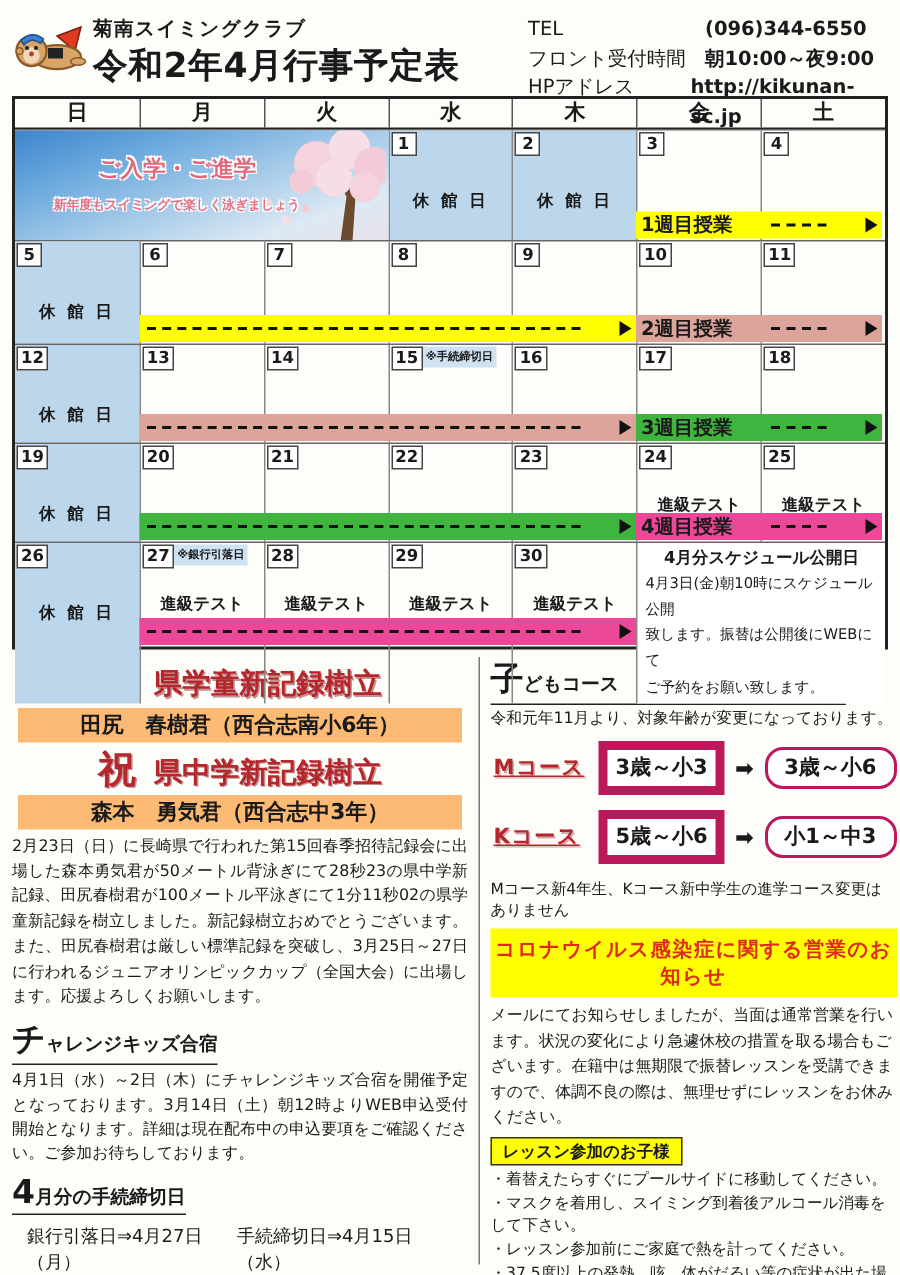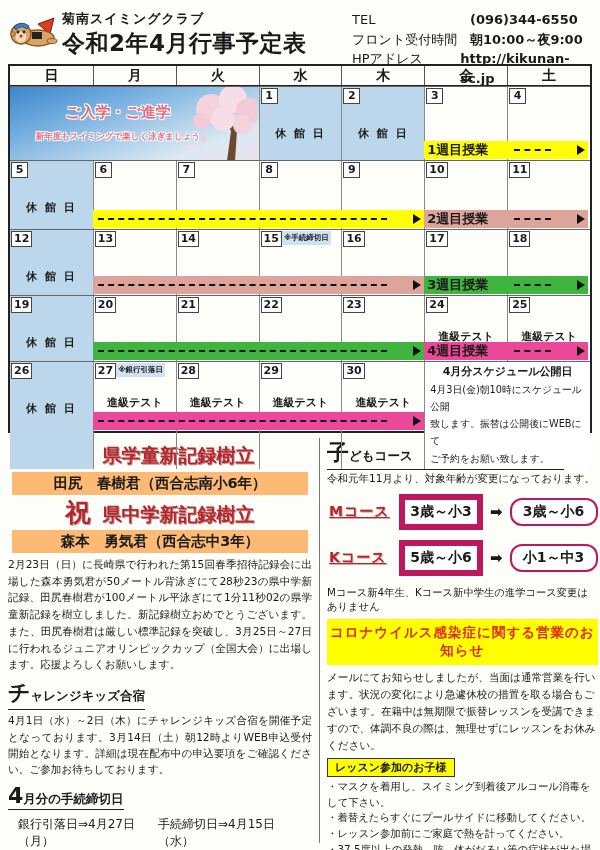--- a/index.html
+++ b/index.html
@@ -421,21 +421,21 @@
         <span class="course-box">5歳～小6</span>
         <span class="course-arrow">➡</span>
         <span class="course-box to">小1～中3</span>
       </div>
       <div class="course-note">Mコース新4年生、Kコース新中学生の進学コース変更はありません</div>
 
       <div class="corona-banner">コロナウイルス感染症に関する営業のお知らせ</div>
       <div class="corona-body">メールにてお知らせしましたが、当面は通常営業を行います。状況の変化により急遽休校の措置を取る場合もございます。在籍中は無期限で振替レッスンを受講できますので、体調不良の際は、無理せずにレッスンをお休みください。</div>
 
       <div><span class="tag-label">レッスン参加のお子様</span></div>
+      <div class="bullet">・着替えたらすぐにプールサイドに移動してください。</div>
       <div class="bullet">・マスクを着用し、スイミング到着後アルコール消毒をして下さい。</div>
-      <div class="bullet">・着替えたらすぐにプールサイドに移動してください。</div>
       <div class="bullet">・レッスン参加前にご家庭で熱を計ってください。</div>
       <div class="bullet">・37.5度以上の発熱、咳、体がだるい等の症状が出た場合は　レッスンへの参加を控えてください。</div>
 
     </div>
   </div>
 
 </div>
 
 </body></html>

